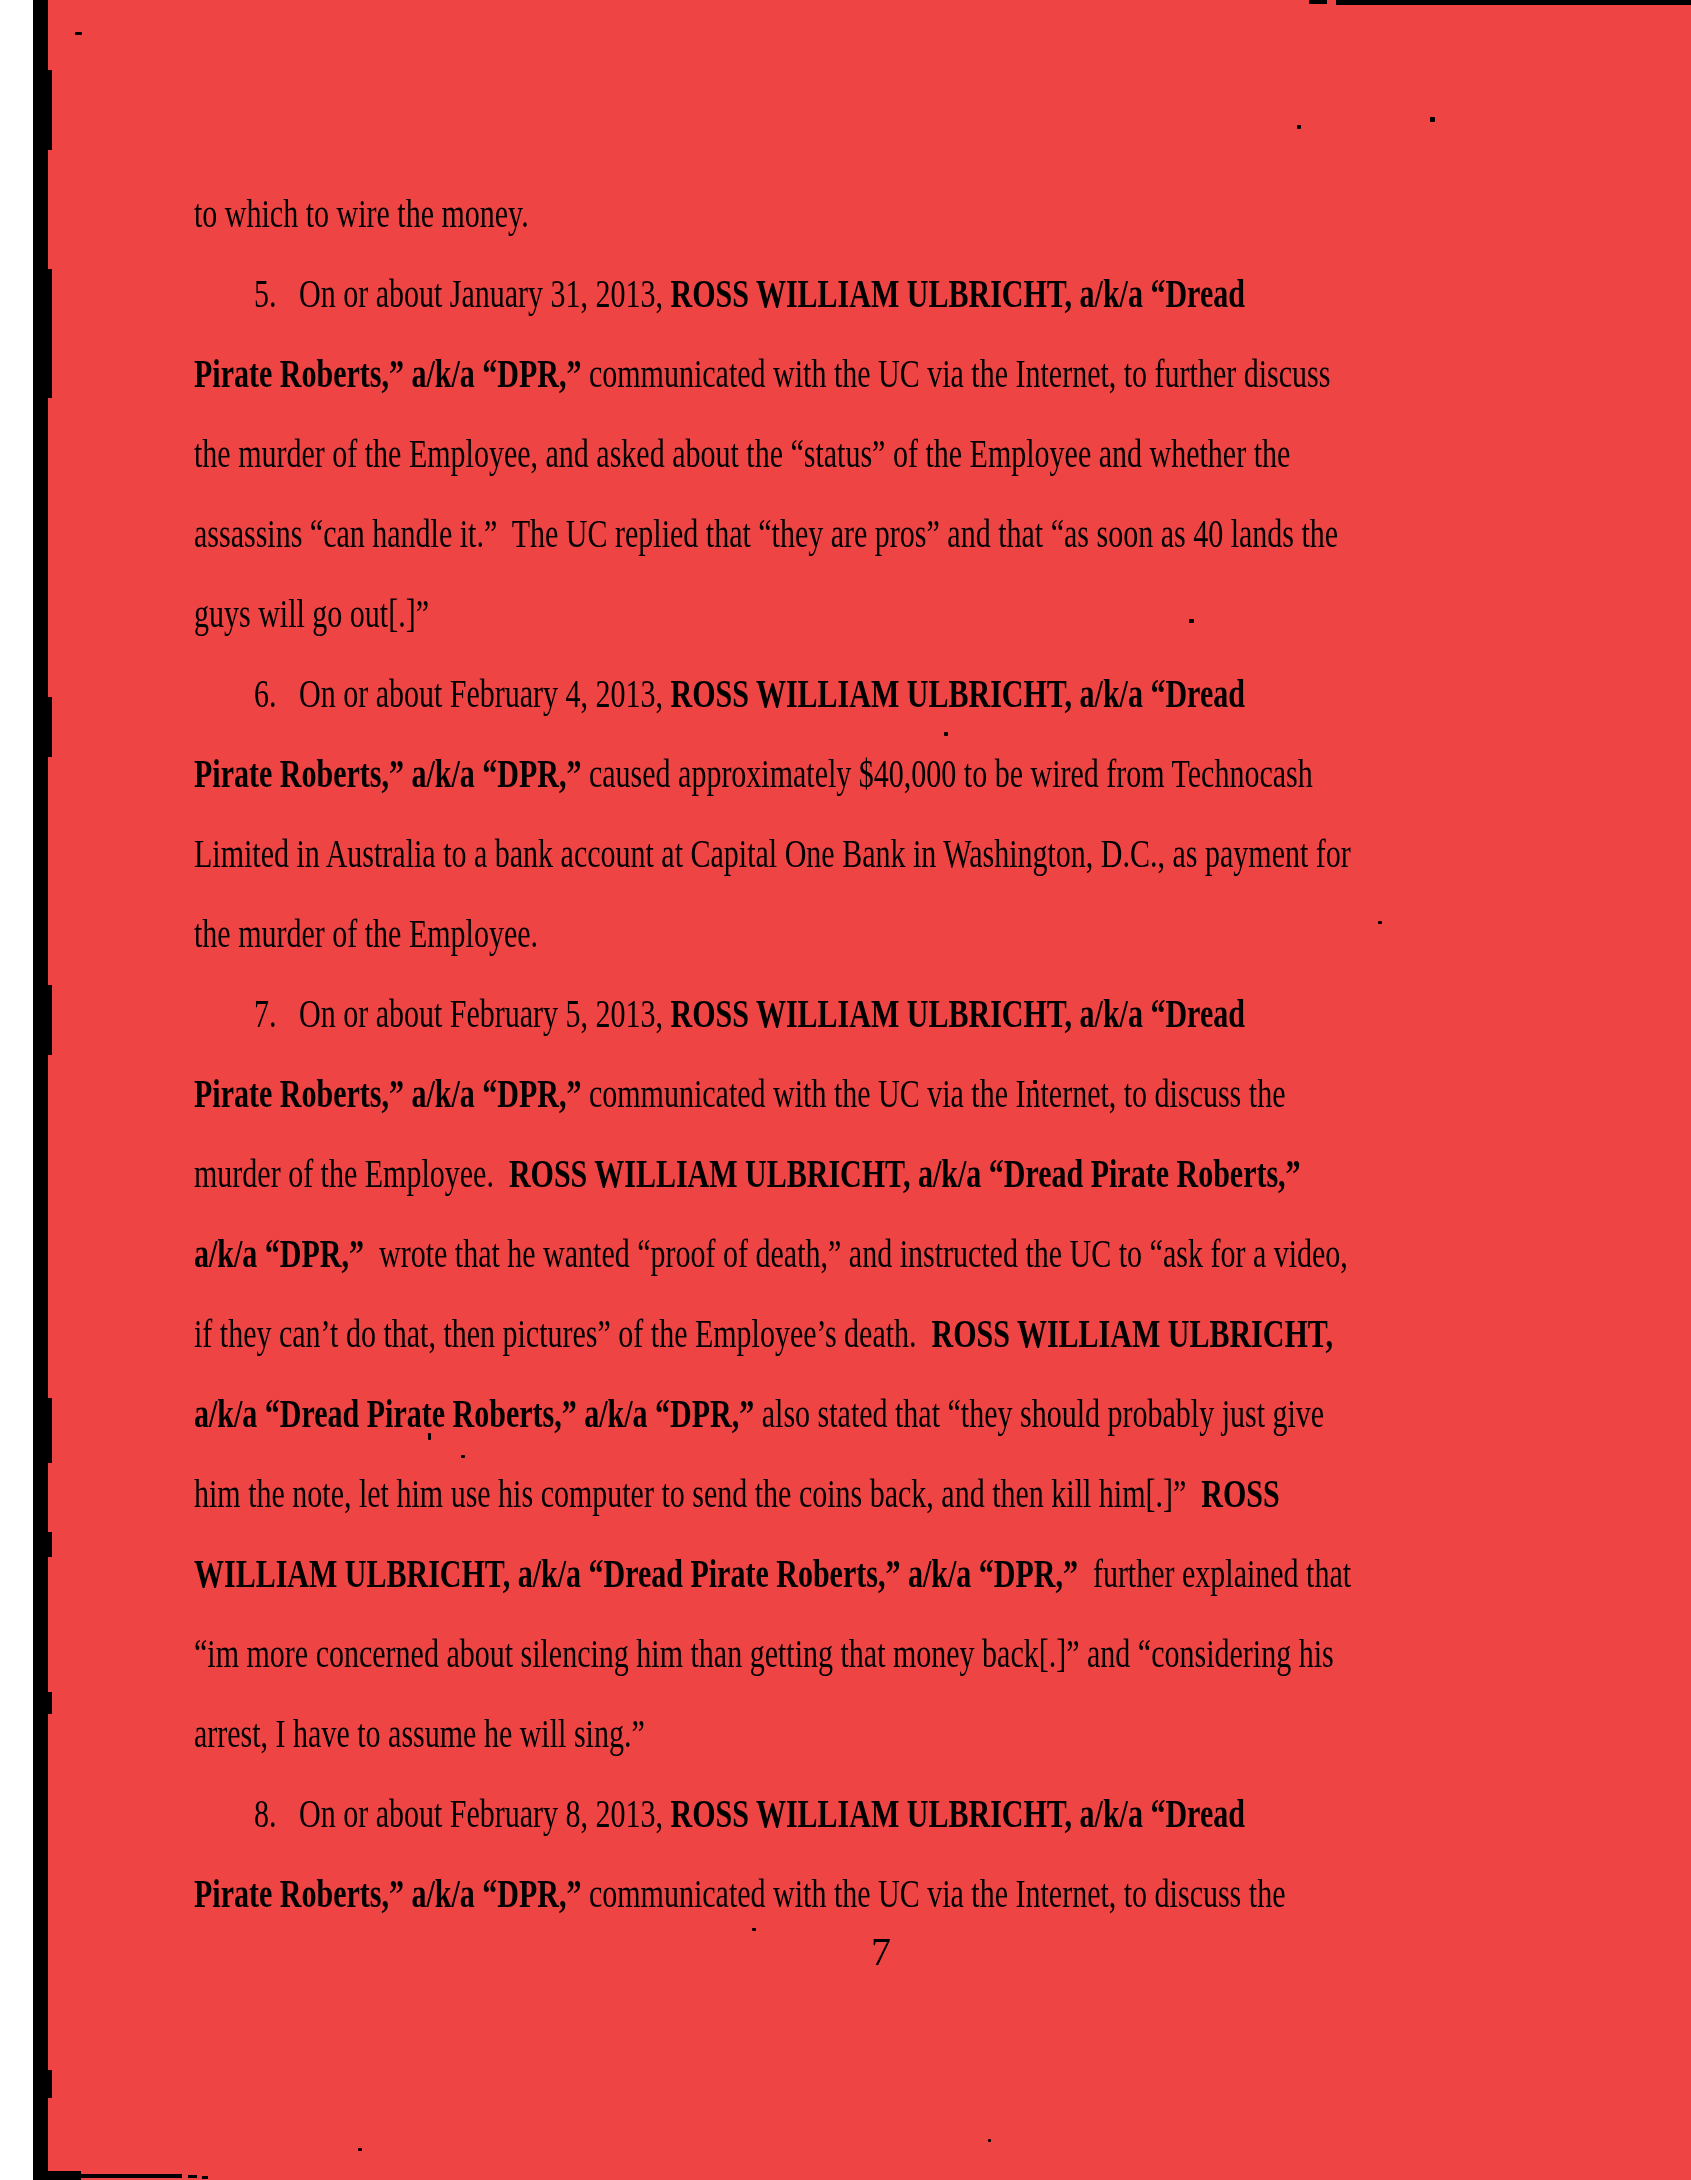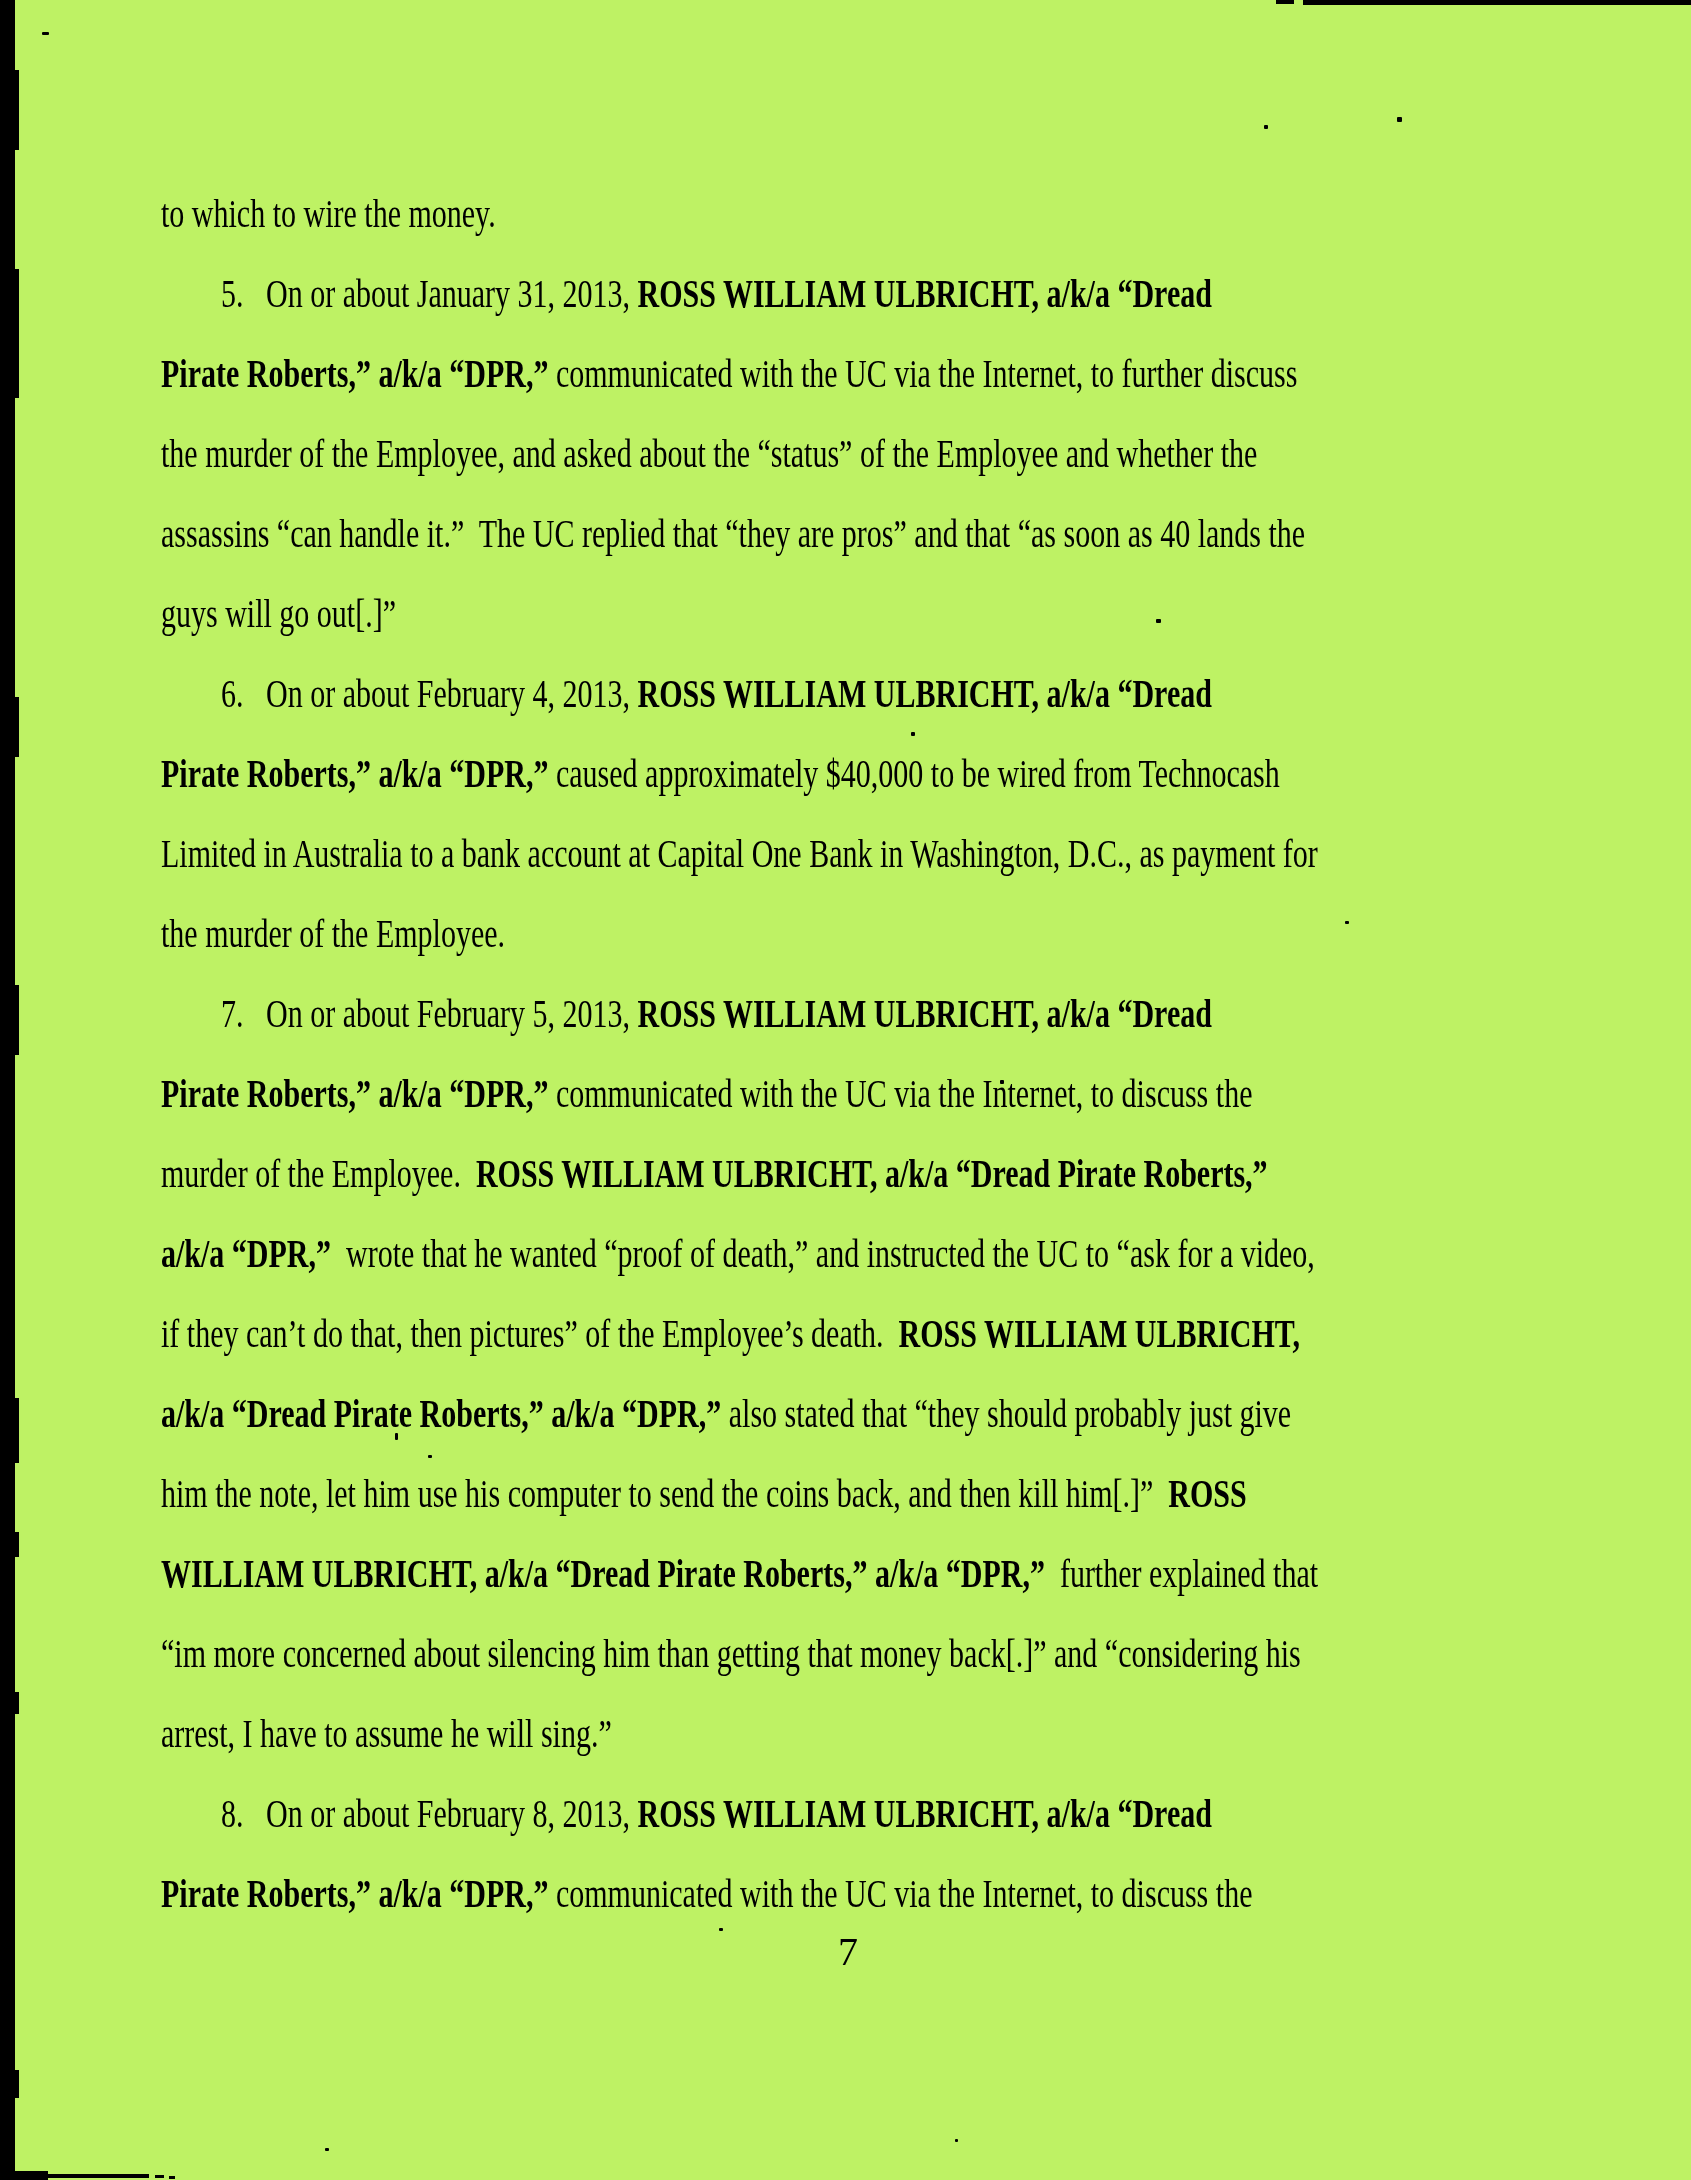--- a/index.html
+++ b/index.html
@@ -1,21 +1,21 @@
 <!DOCTYPE html>
 <html><head>
 <meta charset="utf-8">
 <style>
   html,body{margin:0;padding:0;}
   body{
     width:1692px;height:2180px;position:relative;overflow:hidden;
     background:#ffffff;
     font-family:"Liberation Serif","DejaVu Serif",serif;
   }
-  #scanned-page{position:absolute;inset:0;background:#bef264;}
+  #scanned-page{position:absolute;inset:0;background:#ef4444;margin-left:33px;}
   .doc-text{
     position:absolute;left:161px;top:174px;width:1831px;
     transform:scaleX(0.75);transform-origin:0 0;
     font-size:40px;line-height:80px;color:#000;
   }
   .line{white-space:pre;height:80px;}
   .line.indent{padding-left:80px;}
   .tab{display:inline-block;width:30px;}
   .bold{font-weight:700;}
   .page-number{

